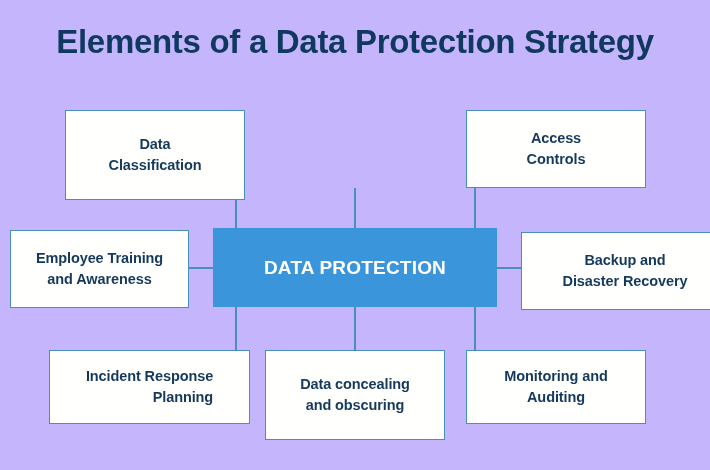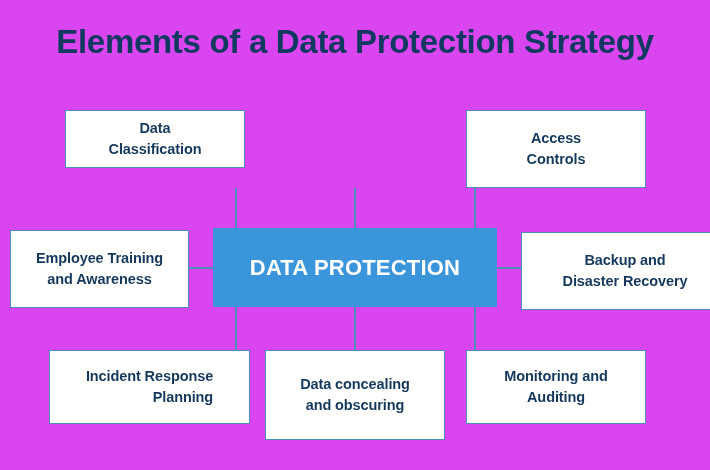--- a/index.html
+++ b/index.html
@@ -10,21 +10,21 @@
     width: 710px;
     height: 470px;
     background: #ffffff;
     font-family: "Liberation Sans", sans-serif;
     overflow: hidden;
   }
   #diagram-root {
     position: relative;
     width: 710px;
     height: 470px;
-    background: #d946ef;
+    background: #c4b5fd;
   }
   #page-title {
     position: absolute;
     left: 0;
     top: 22px;
     width: 710px;
     text-align: center;
     font-family: "Liberation Sans", sans-serif;
     font-size: 33px;
     font-weight: bold;
@@ -66,27 +66,27 @@
     box-sizing: border-box;
     background: #3b95db;
     border: none;
     display: flex;
     align-items: center;
     justify-content: center;
     text-align: center;
   }
   #center-node .node-label {
     color: #ffffff;
-    font-size: 22px;
+    font-size: 19px;
     font-weight: bold;
     letter-spacing: 0.2px;
   }
 
   
-  #box-data-classification   { left: 65px;  top: 110px; width: 180px; height: 58px; }
+  #box-data-classification   { left: 65px;  top: 110px; width: 180px; height: 90px; }
   #box-encryption            { left: 265px; top: 110px; width: 180px; height: 78px; }
   #box-access-controls       { left: 466px; top: 110px; width: 180px; height: 78px; }
 
   #box-employee-training     { left: 10px;  top: 230px; width: 179px; height: 78px; }
   #center-node               { left: 213px; top: 228px; width: 284px; height: 79px; }
   #box-backup-recovery       { left: 521px; top: 232px; width: 208px; height: 78px; }
 
   #box-incident-response     { left: 49px;  top: 350px; width: 201px; height: 74px; text-align: right; }
   #box-data-concealing       { left: 265px; top: 350px; width: 180px; height: 90px; }
   #box-monitoring-auditing   { left: 466px; top: 350px; width: 180px; height: 74px; }

